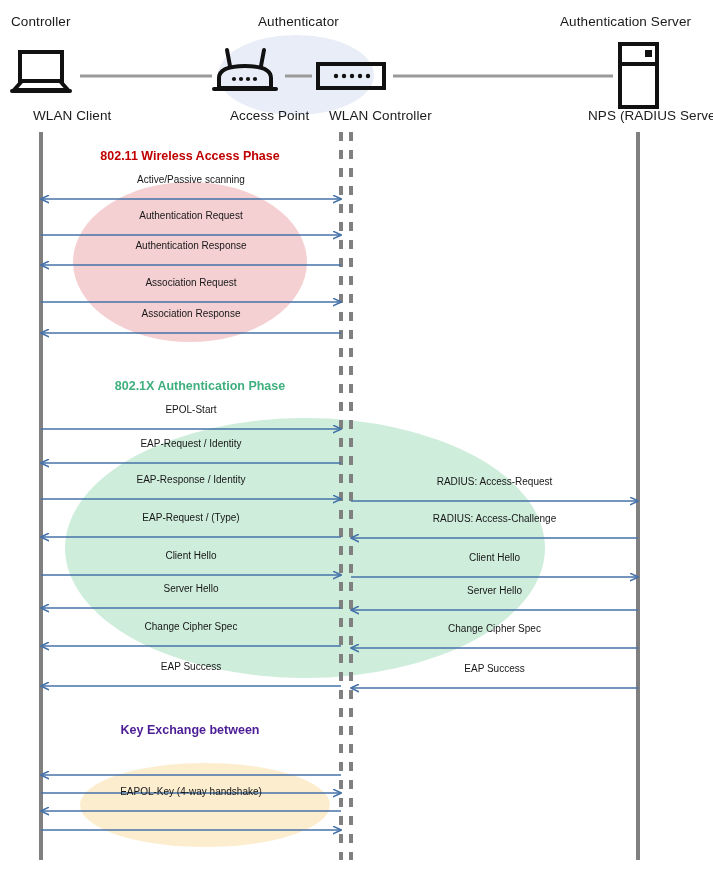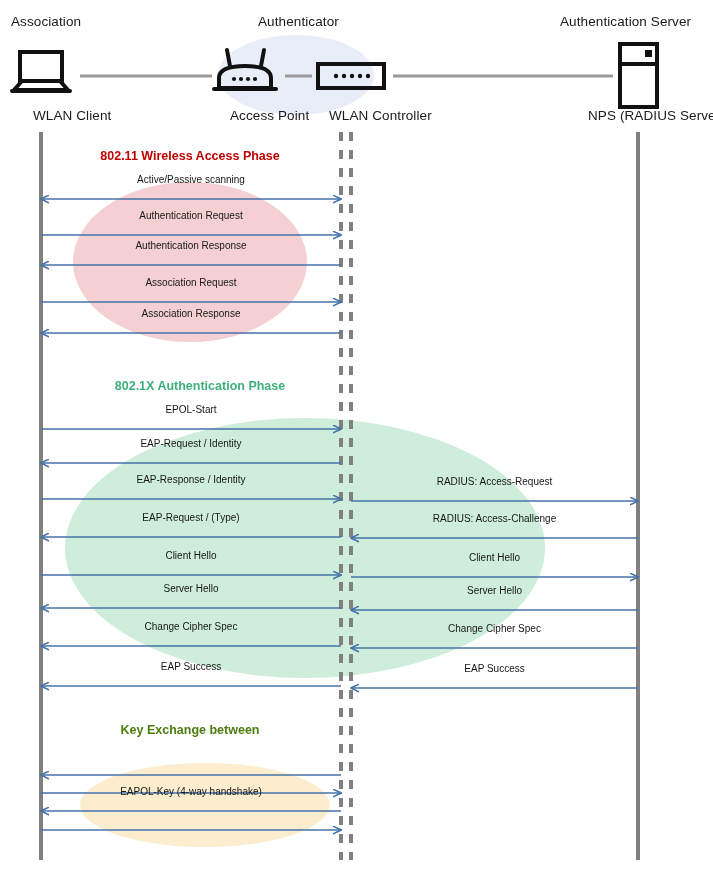--- a/index.html
+++ b/index.html
@@ -130,32 +130,32 @@
         <line x1="351" x2="638" y1="538" y2="538" stroke="#4472a8" stroke-width="1.6" marker-start="url(#ah-l)"></line>
         <line x1="351" x2="638" y1="577" y2="577" stroke="#4472a8" stroke-width="1.6" marker-end="url(#ah-r)"></line>
         <line x1="351" x2="638" y1="610" y2="610" stroke="#4472a8" stroke-width="1.6" marker-start="url(#ah-l)"></line>
         <line x1="351" x2="638" y1="648" y2="648" stroke="#4472a8" stroke-width="1.6" marker-start="url(#ah-l)"></line>
         <line x1="351" x2="638" y1="688" y2="688" stroke="#4472a8" stroke-width="1.6" marker-start="url(#ah-l)"></line>
       </g>
   </svg>
 
   <div id="text-layer">
 
-    <div class="role-title" style="left:11px; top:14px;">Association</div>
+    <div class="role-title" style="left:11px; top:14px;">Controller</div>
     <div class="role-title" style="left:258px; top:14px;">Authenticator</div>
     <div class="role-title" style="left:560px; top:14px;">Authentication Server</div>
 
     <div class="node-label" style="left:7px; top:108px;">WLAN Client</div>
     <div class="node-label" style="left:204px; top:108px;">Access Point</div>
     <div class="node-label" style="left:303px; top:108px;">WLAN Controller</div>
     <div class="node-label" style="left:562px; top:108px;">NPS (RADIUS Server)</div>
 
     <div class="phase-label" style="left:190px; top:147px; transform:translateX(-50%); color:#c00000;">802.11 Wireless Access Phase</div>
     <div class="phase-label" style="left:200px; top:377px; transform:translateX(-50%); color:#3faf7d;">802.1X Authentication Phase</div>
-    <div class="phase-label" style="left:190px; top:721px; transform:translateX(-50%); color:#4d7c0f;">
+    <div class="phase-label" style="left:190px; top:721px; transform:translateX(-50%); color:#4c1d95;">
       <div>Key Exchange between</div>
     </div>
 
   <div class="msg-label" style="left: 191px; top: 174px;">Active/Passive scanning</div>
       <div class="msg-label" style="left: 191px; top: 210px;">Authentication  Request</div>
       <div class="msg-label" style="left: 191px; top: 240px;">Authentication  Response</div>
       <div class="msg-label" style="left: 191px; top: 277px;">Association Request</div>
       <div class="msg-label" style="left: 191px; top: 308px;">Association Response</div>
       <div class="msg-label" style="left: 191px; top: 404px;">EPOL-Start</div>
       <div class="msg-label" style="left: 191px; top: 438px;">EAP-Request / Identity</div>

